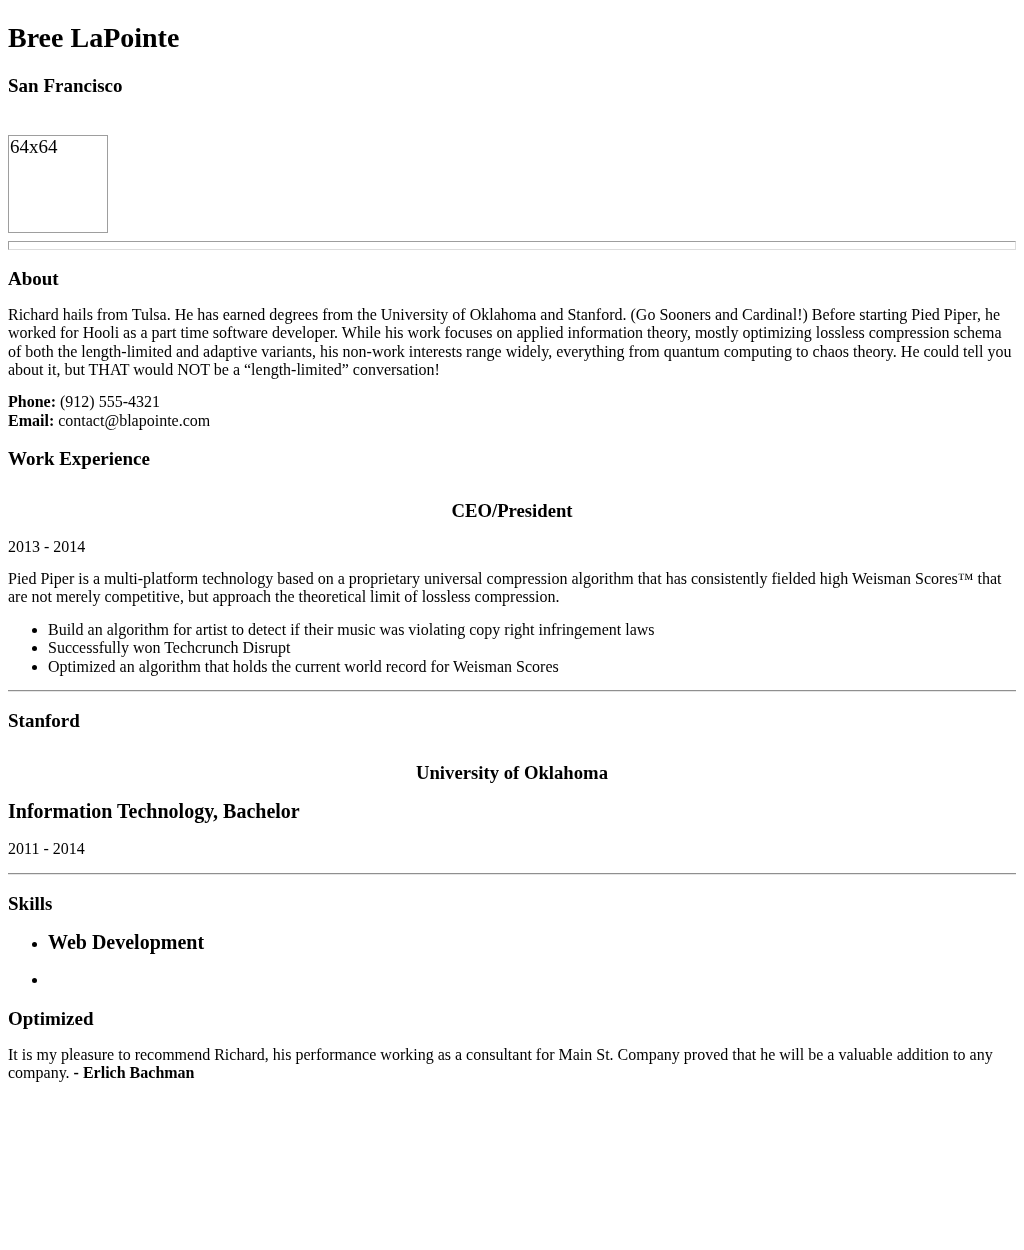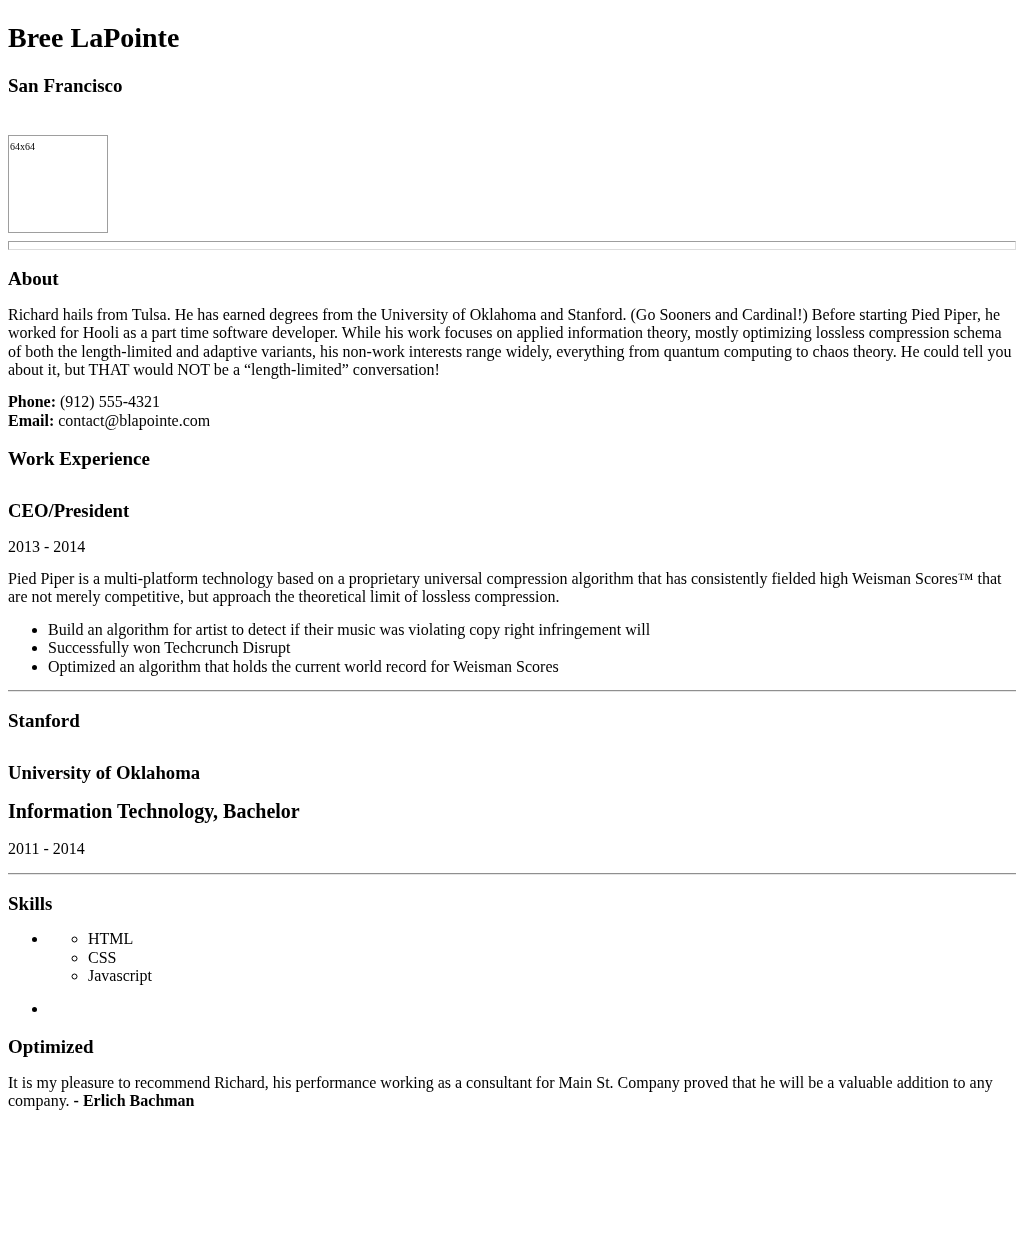--- a/index.html
+++ b/index.html
@@ -10,21 +10,21 @@
     position: relative;
     overflow: hidden;
     color: #000000;
     font-family: "Liberation Serif", "DejaVu Serif", serif;
     font-size: 16px;
     line-height: 1.15;
   }
   h1, h2, h3, h4 { font-weight: bold; line-height: 1.15; }
   h1 { font-size: 28px; margin: 14px 0 21px 0; }
   h2 { font-size: 19px; margin: 18px 0 16px 0; }
-  h3 { font-size: 18.7px; margin: 30px 0 16px 0; }
+  h3 { font-size: 18.7px; margin: 30px 0 16px 0; text-align: center; }
   h4 { font-size: 20px; margin: 17px 0; }
   p  { margin: 14px 0; }
   ul { margin: 14px 0; padding-left: 40px; list-style-type: disc; }
   ul ul { list-style-type: circle; }
   li { margin: 0; }
   hr {
     height: 0;
     border: none;
     border-top: 1px solid #8f8f8f;
     border-bottom: 1px solid #e6e6e6;
@@ -40,21 +40,21 @@
   .avatar {
     display: inline-block;
     width: 98px;
     height: 96px;
     border: 1px solid #9e9e9e;
     vertical-align: top;
     overflow: hidden;
   }
   .avatar-alt {
     display: inline-block;
-    font-size: 10px;
+    font-size: 19px;
     line-height: 1.1;
     padding: 1px 0 0 1px;
   }
   .contact-line b { margin-right: 0; text-align: right; }
   .partial-bar {
     position: absolute;
     left: 56px;   
     top: 1235px;
     width: 73px;
     height: 7px;
@@ -79,42 +79,38 @@
 <p class="contact-line">
   <b>Phone:</b> <span>(912) 555-4321</span><br>
   <b>Email:</b> <span>contact@blapointe.com</span>
 </p>
 
 <h2>Work Experience</h2>
 <h3>CEO/President</h3>
 <p>2013 - 2014</p>
 <p>Pied Piper is a multi-platform technology based on a proprietary universal compression algorithm that has consistently fielded high Weisman Scores™ that are not merely competitive, but approach the theoretical limit of lossless compression.</p>
 <ul>
-  <li>Build an algorithm for artist to detect if their music was violating copy right infringement will</li>
+  <li>Build an algorithm for artist to detect if their music was violating copy right infringement laws</li>
   <li>Successfully won Techcrunch Disrupt</li>
   <li>Optimized an algorithm that holds the current world record for Weisman Scores</li>
 </ul>
 
 <hr>
 
 <h2>Stanford</h2>
 <h3>University of Oklahoma</h3>
 <h4>Information Technology, Bachelor</h4>
 <p>2011 - 2014</p>
 
 <hr>
 
 <h2>Skills</h2>
 <ul>
   <li>
-    <ul>
-      <li>HTML</li>
-      <li>CSS</li>
-      <li>Javascript</li>
-    </ul>
+    <h4>Web Development</h4>
   </li>
   <li>
   </li>
 </ul>
 
 <h2>Optimized</h2>
 <p>
   <span>It is my pleasure to recommend Richard, his performance working as a consultant for Main St. Company proved that he will be a valuable addition to any company.</span> <b>- Erlich Bachman</b>
 </p>
 

